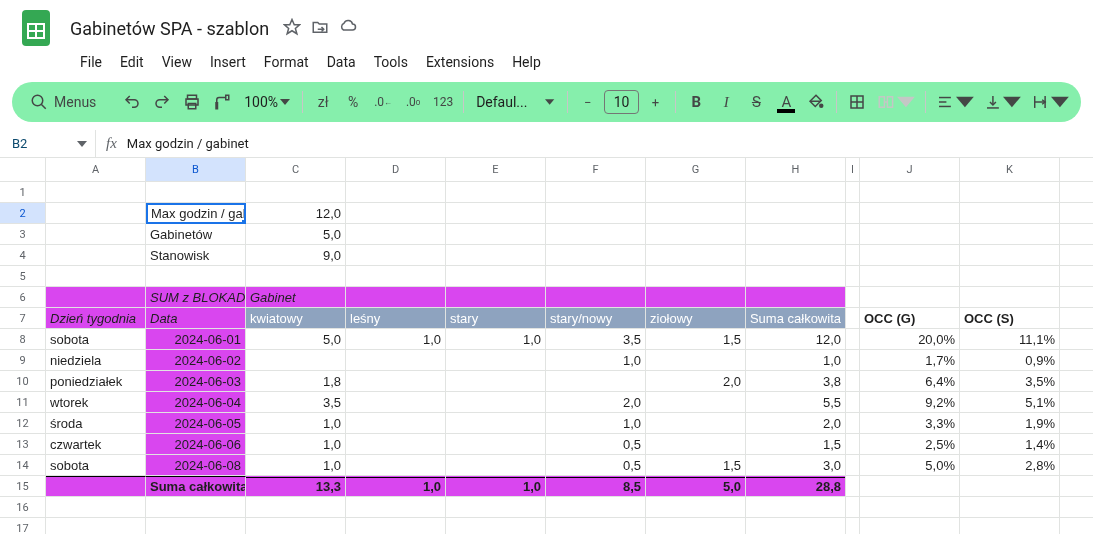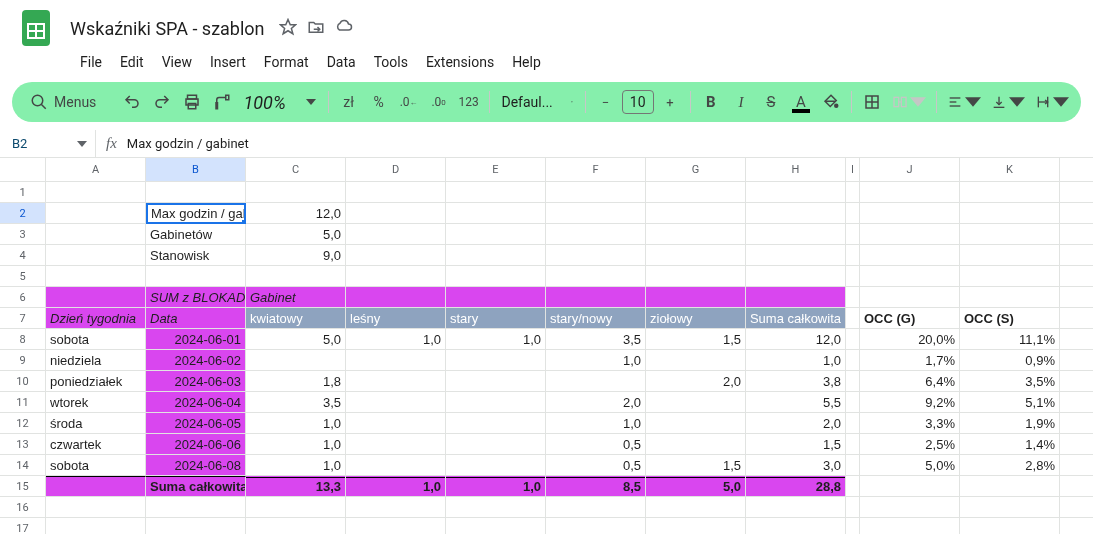--- a/index.html
+++ b/index.html
@@ -18,21 +18,21 @@
   .menubar span { padding: 4px 8px; font-size: 14px; color:#1f1f1f; border-radius:4px; cursor:pointer; }
 
   
   .toolbar-wrap { padding: 8px 12px; }
   .toolbar { background:#86efac; border-radius: 24px; height: 40px; display:flex; align-items:center; padding: 0 8px; gap: 2px; }
   .tbtn { height:28px; min-width:28px; display:flex; align-items:center; justify-content:center; border-radius:4px; color:#444746; cursor:pointer; padding: 0 4px; }
   .tbtn svg { width:18px; height:18px; }
   .search-pill { display:flex; align-items:center; gap:6px; padding: 0 10px; height:30px; }
   .search-pill svg { width:18px; height:18px; }
   .menus-lbl { font-size:14px; color:#444746; }
-  .zoom { font-size:18px; padding: 0 6px; display:flex; align-items:center; gap:20px;font-style:italic; }
+  .zoom { font-size:14px; padding: 0 6px; display:flex; align-items:center; gap:2px; }
   .sep { width:1px; height:22px; background:#c7c7c7; margin: 0 4px; }
   .font-sel { font-size:14px; padding: 0 6px; display:flex; align-items:center; gap:18px; min-width: 78px; }
   .font-size-box { border:1px solid #747775; border-radius:4px; width:36px; height:24px; font-size:14px; display:flex; align-items:center; justify-content:center; }
   .text-color-btn { position:relative; }
   .text-color-bar { position:absolute; bottom:3px; left:5px; right:5px; height:4px; background:#000; }
   .fill-color-btn { position:relative; }
 
   
   .formula-row { display:flex; align-items:center; border-bottom: 1px solid #e1e3e1; height: 28px; }
   .name-box { width: 96px; display:flex; align-items:center; justify-content:space-between; padding: 0 8px 0 12px; border-right:1px solid #e1e3e1; height:100%; font-size:13px; color:#0c4a6e; }
@@ -73,21 +73,21 @@
 <div class="app-header">
   <div class="title-row">
     <div class="sheets-logo">
       <svg viewBox="0 0 28 36">
           <rect x="0" y="0" width="28" height="36" rx="4" fill="#34a853"></rect>
           <rect x="6" y="14" width="16" height="14" fill="none" stroke="#fff" stroke-width="2"></rect>
           <line x1="6" y1="21" x2="22" y2="21" stroke="#fff" stroke-width="2"></line>
           <line x1="14" y1="14" x2="14" y2="28" stroke="#fff" stroke-width="2"></line>
         </svg>
     </div>
-    <div class="doc-title">Wskaźniki SPA - szablon</div>
+    <div class="doc-title">Gabinetów SPA - szablon</div>
     <div class="title-icons">
       <span><svg viewBox="0 0 24 24" fill="none" stroke="#5f6368" stroke-width="2">
             <polygon points="12,2 15,9 22,9 16.5,14 18.5,21 12,17 5.5,21 7.5,14 2,9 9,9"></polygon>
           </svg></span>
       <span><svg viewBox="0 0 24 24" fill="none" stroke="#5f6368" stroke-width="2">
             <path d="M3 6h6l2 2h10v11H3z"></path>
             <path d="M14 12l3 3-3 3M17 15H9"></path>
           </svg></span>
       <span><svg viewBox="0 0 24 24" fill="none" stroke="#5f6368" stroke-width="2">
             <path d="M18 16a4 4 0 0 0 0-8 6 6 0 0 0-11.3-1A5 5 0 0 0 6 16z"></path>

